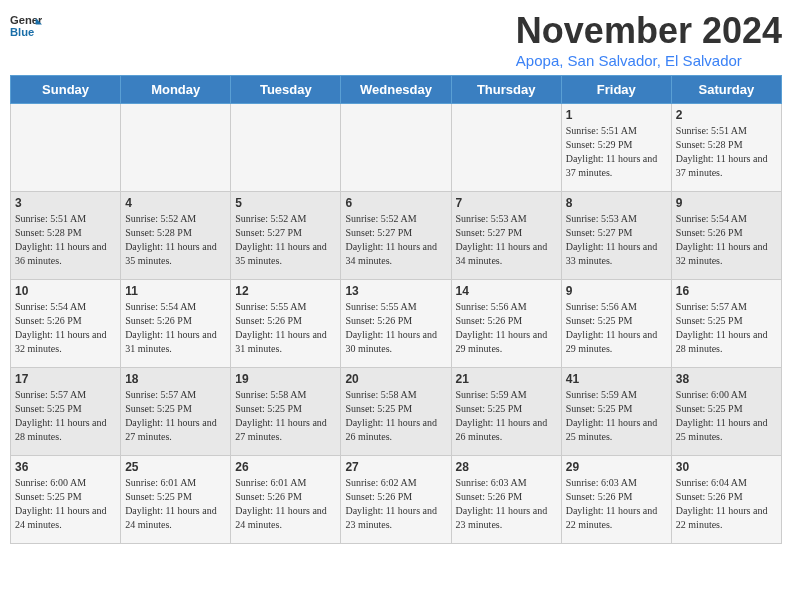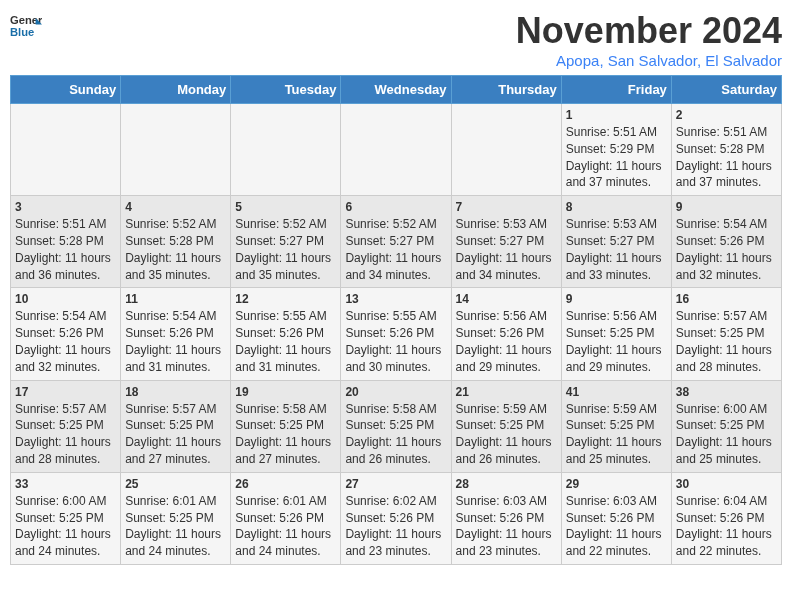--- a/index.html
+++ b/index.html
@@ -19,21 +19,20 @@
     .logo {
       display: flex;
       align-items: center;
       gap: 4px;
     }
     .logo-icon {
       width: 32px;
       height: 32px;
     }
     .title-block {
-      text-align: right;
     }
     .month-title {
       font-size: 36px;
       font-weight: bold;
       color: #333;
     }
     .subtitle {
       font-size: 15px;
       color: #3b82f6;
     }
@@ -42,21 +41,21 @@
       border-collapse: collapse;
       table-layout: fixed;
     }
     thead tr th {
       background-color: #3a7fc1;
       color: #fff;
       font-size: 13px;
       font-weight: bold;
       padding: 6px 4px;
       border: 1px solid #5a9fd4;
-      text-align: right;
+      text-align: center;
     }
     tbody tr td {
       border: 1px solid #ccc;
       vertical-align: top;
       padding: 4px;
       font-size: 10.5px;
       color: #333;
       height: 88px;
     }
     tbody tr:nth-child(odd) td {
@@ -65,23 +64,24 @@
     tbody tr:nth-child(even) td {
       background-color: #e8e8e8;
     }
     .day-num {
       font-weight: bold;
       font-size: 12px;
       display: block;
       margin-bottom: 2px;
     }
     .day-info {
-      font-size: 12px;
+      font-size: 10px;
       color: #333;
       line-height: 1.4;
+      font-family: Liberation Serif, serif;
     }
   </style>
 </head>
 <body>
 
 <div class="header">
   <div class="logo">
     <svg class="logo-icon" viewBox="0 0 40 40" xmlns="http://www.w3.org/2000/svg">
       <text y="18" x="0" font-size="14" font-weight="bold" fill="#333">General</text>
       <text y="32" x="0" font-size="14" font-weight="bold" fill="#1a6ea8">Blue</text>
@@ -207,21 +207,21 @@
           <span class="day-num">41</span>
           <div class="day-info">Sunrise: 5:59 AM<br>Sunset: 5:25 PM<br>Daylight: 11 hours and 25 minutes.</div>
         </td>
         <td>
           <span class="day-num">38</span>
           <div class="day-info">Sunrise: 6:00 AM<br>Sunset: 5:25 PM<br>Daylight: 11 hours and 25 minutes.</div>
         </td>
       </tr>
       <tr>
         <td>
-          <span class="day-num">33</span>
+          <span class="day-num">36</span>
           <div class="day-info">Sunrise: 6:00 AM<br>Sunset: 5:25 PM<br>Daylight: 11 hours and 24 minutes.</div>
         </td>
         <td>
           <span class="day-num">25</span>
           <div class="day-info">Sunrise: 6:01 AM<br>Sunset: 5:25 PM<br>Daylight: 11 hours and 24 minutes.</div>
         </td>
         <td>
           <span class="day-num">26</span>
           <div class="day-info">Sunrise: 6:01 AM<br>Sunset: 5:26 PM<br>Daylight: 11 hours and 24 minutes.</div>
         </td>

